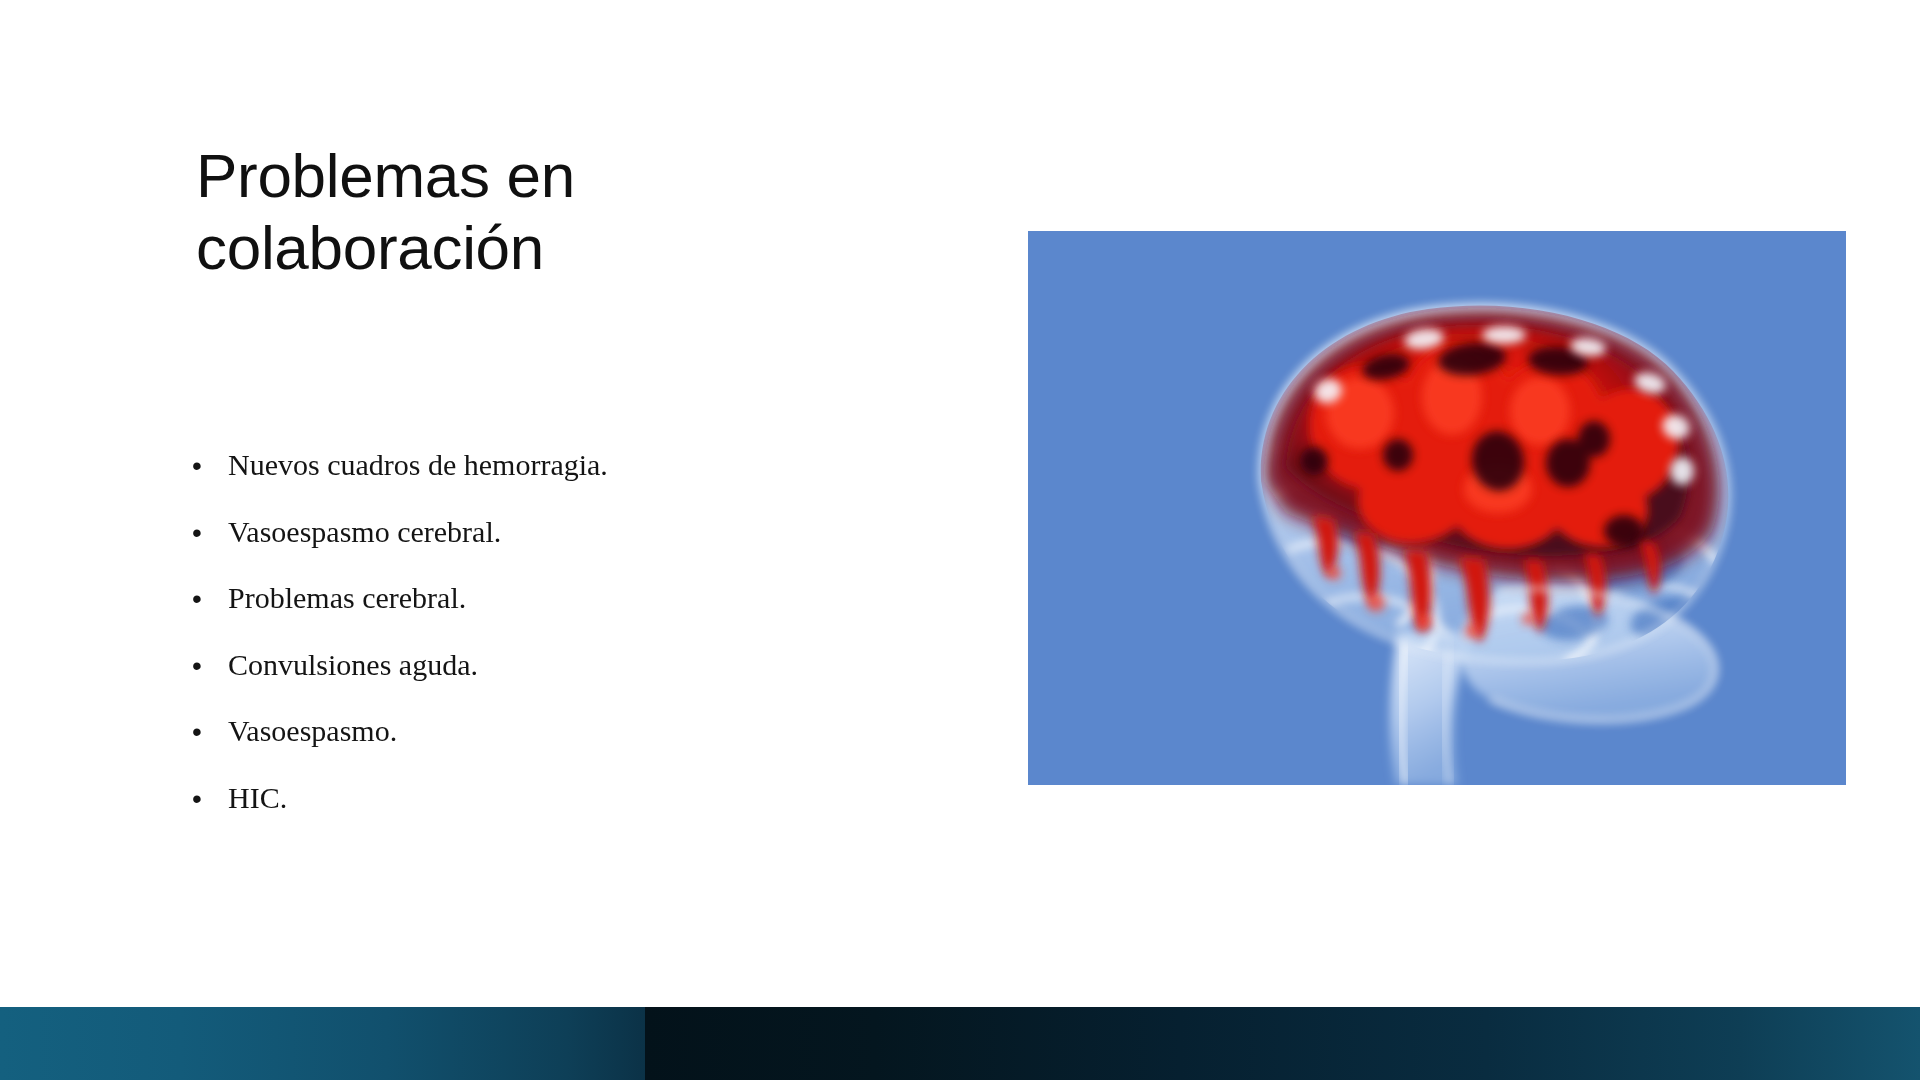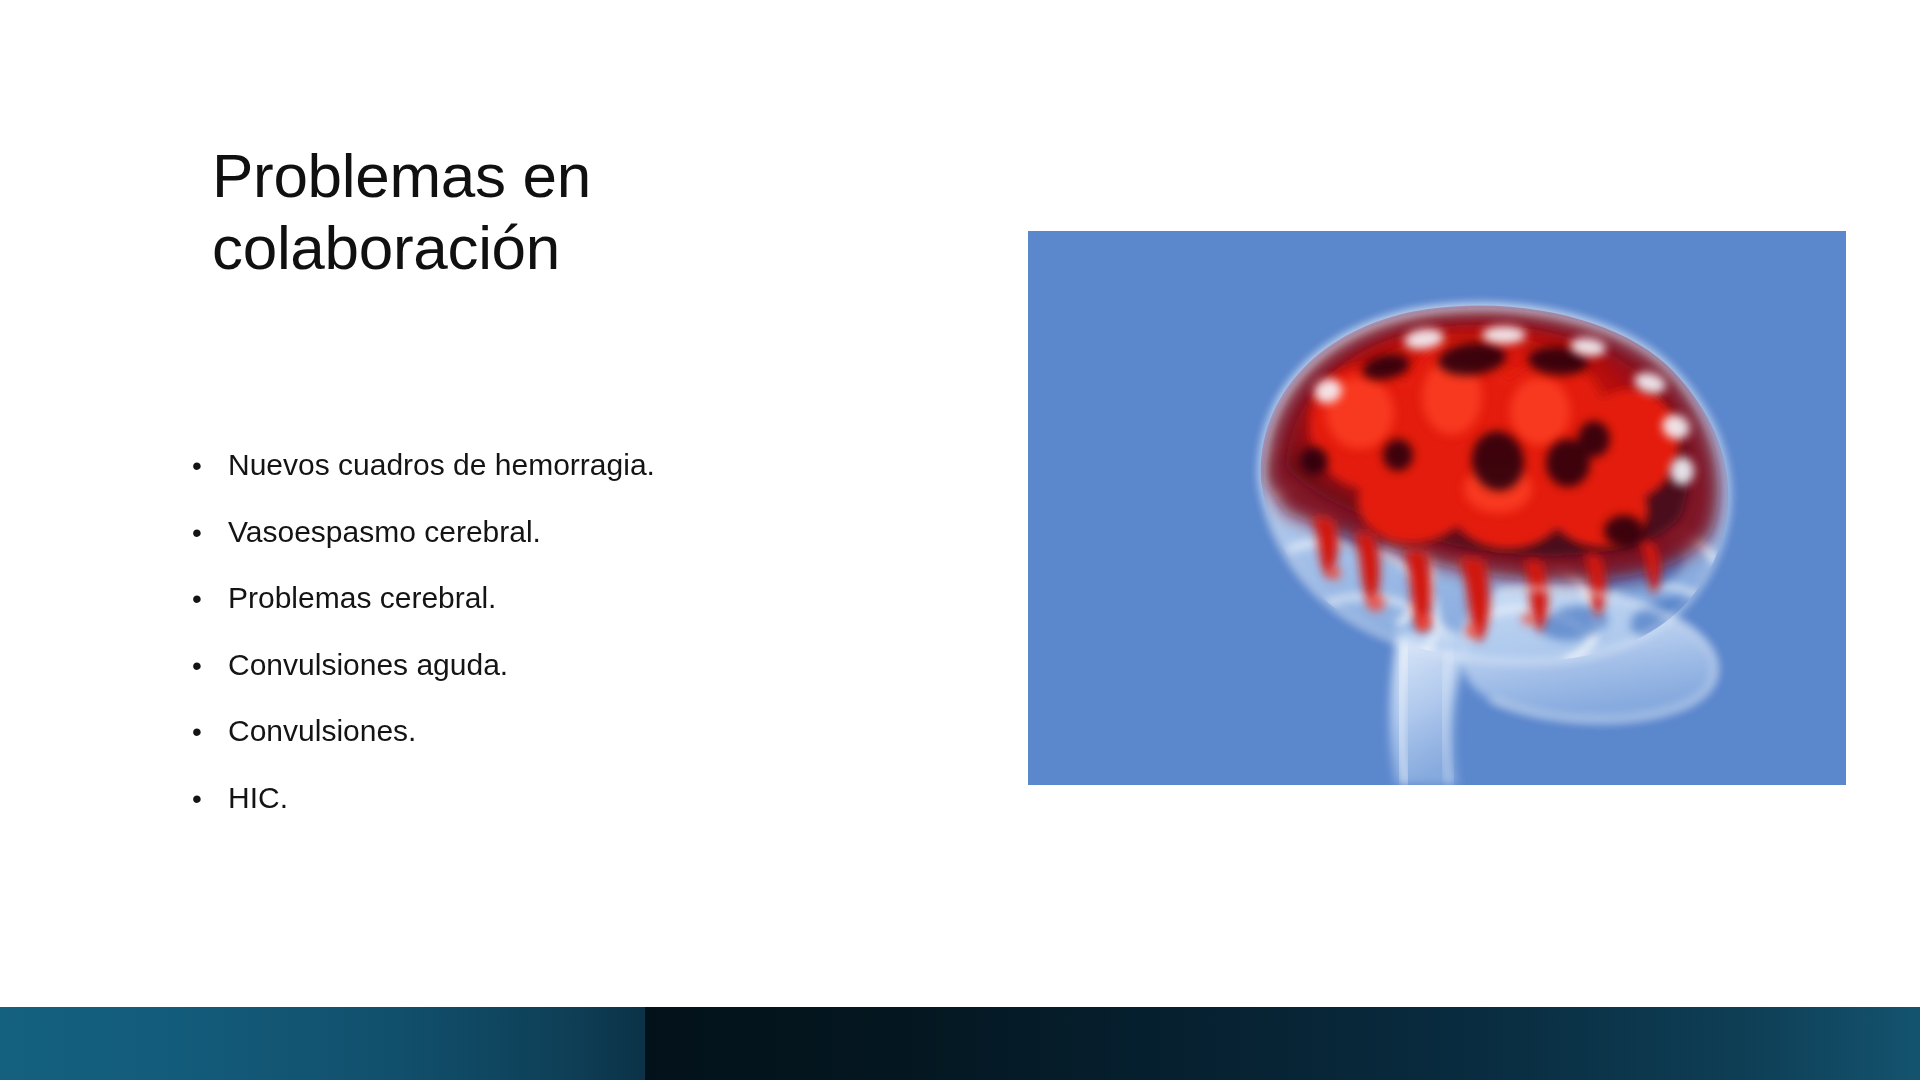--- a/index.html
+++ b/index.html
@@ -15,21 +15,21 @@
   .slide {
     position: relative;
     width: 1920px;
     height: 1080px;
     background: #ffffff;
   }
 
   
   .title-block {
     position: absolute;
-    left: 212px;
+    left: 196px;
     top: 140px;
     width: 600px;
   }
 
   .slide-title {
     font-family: "Liberation Sans", sans-serif;
     font-size: 62px;
     line-height: 1.16;
     font-weight: 400;
     color: #101010;
@@ -62,20 +62,21 @@
     width: 36px;
     font-size: 28px;
     line-height: 1;
     color: #141414;
     text-align: left;
   }
 
   .bullet-text {
     flex: 1 1 auto;
     white-space: nowrap;
+    font-family: Liberation Serif, serif;
   }
 
   
   .picture-frame {
     position: absolute;
     left: 1028px;
     top: 231px;
     width: 818px;
     height: 554px;
     background: #5b87cd;
@@ -137,21 +138,21 @@
       <span class="bullet-text">Problemas cerebral.</span>
     </li>
 
     <li class="bullet-item">
       <span class="bullet-dot">•</span>
       <span class="bullet-text">Convulsiones aguda.</span>
     </li>
 
     <li class="bullet-item">
       <span class="bullet-dot">•</span>
-      <span class="bullet-text">Convulsiones.</span>
+      <span class="bullet-text">Vasoespasmo.</span>
     </li>
 
     <li class="bullet-item">
       <span class="bullet-dot">•</span>
       <span class="bullet-text">HIC.</span>
     </li>
 
   </ul>
 
   <div class="picture-frame">

